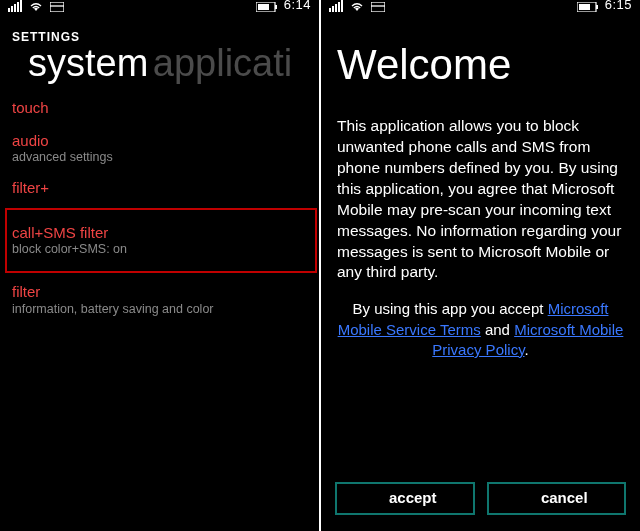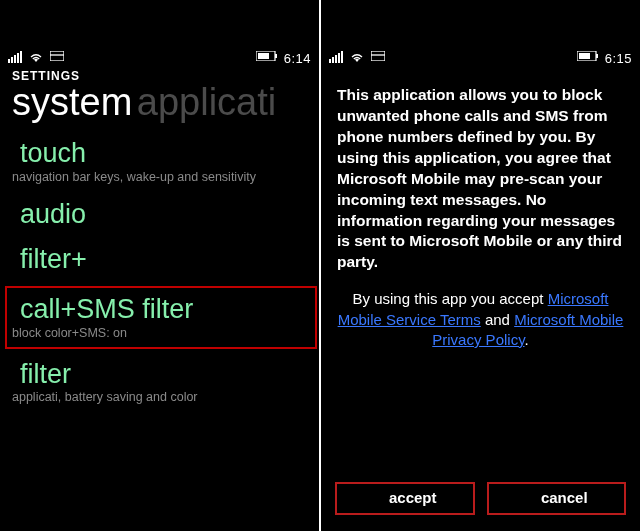--- a/index.html
+++ b/index.html
@@ -20,88 +20,86 @@
     position: relative;
     overflow: hidden;
   }
   .divider-v {
     width: 2px; height: 531px; background: #fff;
   }
   
   .status {
     height: 24px;
     display: flex;
-    align-items: flex-start;
+    align-items: flex-end;
     padding: 12px 8px;
     font-size: 12px;
     color: #fff;
-    margin-top: 39px;
   }
   .status .spacer { flex: 1; }
   .status .ic { margin-right: 6px; display: inline-flex; align-items: center; }
   .status .time { font-size: 13px; font-weight: 400; letter-spacing: 0.5px; }
   
   .crumb {
     font-size: 12px;
     letter-spacing: 1px;
     padding: 6px 12px 0 12px;
     font-weight: 700;
   }
   .pivot {
-    padding: 0 12px;
+    padding: 0 28px;
     white-space: nowrap;
     line-height: 1;
   }
   .pivot span {
     font-size: 38px;
     font-weight: 300;
   }
   .pivot .active { color: #fff; }
   .pivot .inactive { color: #4b4b4b; }
   .list {
     padding: 18px 12px 0 12px;
   }
   .item {
     margin-bottom: 16px;
     position: relative;
   }
   .item .title {
-    font-size: 27px;
-    font-weight: 300;
-    color: #86efac;
+    font-size: 15px;
+    font-weight: 300;
+    color: #ef4444;
     line-height: 1.1;
-    margin-left: 8px;
   }
   .item .sub {
     font-size: 12.5px;
     color: #8a8a8a;
     margin-top: 1px;
     font-weight: 400;
   }
   .item.highlight {
     outline: 2px solid #c00000;
     outline-offset: 0;
-    padding: 7px 5px;
+    padding: 15px 5px;
     margin-left: -5px;
     margin-right: -8px;
     margin-top: -3px;
     margin-bottom: 13px;
   }
   
   .welcome-title {
     font-size: 42px;
     font-weight: 300;
     padding: 20px 16px 8px 16px;
     line-height: 1;
   }
   .body-text {
     padding: 22px 16px 0 16px;
     font-size: 15.5px;
     line-height: 1.35;
-    font-weight: 700;
+    font-weight: 400;
   }
   .terms {
     padding: 16px 16px 0 16px;
     font-size: 15px;
     line-height: 1.35;
     font-weight: 400;
     text-align: center;
   }
   .terms a, .terms .lnk {
     color: #3a78ff;
@@ -110,21 +108,21 @@
   }
   .btn-row {
     position: absolute;
     left: 0; right: 0; bottom: 16px;
     display: flex;
     gap: 12px;
     padding: 0 14px;
   }
   .wp-btn {
     flex: 1;
-    border: 2px solid #b91c1c;
+    border: 2px solid #0f766e;
     background: transparent;
     color: #fff;
     font-family: inherit;
     font-size: 15px;
     font-weight: 600;
     text-align: center;
     padding: 5px 0 7px 16px;
     cursor: pointer;
   }
   
@@ -173,35 +171,35 @@
     <div class="crumb">SETTINGS</div>
 
     <div class="pivot">
       <span class="active">system</span>
       <span class="inactive">applicati</span>
     </div>
 
     <div class="list">
       <div class="item">
         <div class="title">touch</div>
-        <div class="sub">navigation bar keys, wake-up and sensitivity</div>
       </div>
       <div class="item">
         <div class="title">audio</div>
+        <div class="sub">advanced settings</div>
       </div>
       <div class="item">
         <div class="title">filter+</div>
       </div>
       <div class="item highlight">
         <div class="title">call+SMS filter</div>
         <div class="sub">block color+SMS: on</div>
       </div>
       <div class="item">
         <div class="title">filter</div>
-        <div class="sub">applicati, battery saving and color</div>
+        <div class="sub">information, battery saving and color</div>
       </div>
     </div>
   </div>
 
   <div class="divider-v"></div>
 
   <div class="phone">
     <div class="status">
       <span class="ic">
         <svg width="14" height="12" viewBox="0 0 14 12">
@@ -229,20 +227,21 @@
       <span class="ic">
         <svg width="22" height="10" viewBox="0 0 22 10">
             <rect x="0" y="0" width="19" height="10" fill="none" stroke="#fff" stroke-width="1.2"></rect>
             <rect x="19" y="3" width="2" height="4" fill="#fff"></rect>
             <rect x="2" y="2" width="11" height="6" fill="#fff"></rect>
           </svg>
       </span>
       <span class="time">6:15</span>
     </div>
 
+    <div class="welcome-title">Welcome</div>
 
     <div class="body-text">This application allows you to block unwanted phone calls and SMS from phone numbers defined by you. By using this application, you agree that Microsoft Mobile may pre-scan your incoming text messages. No information regarding your messages is sent to Microsoft Mobile or any third party.</div>
 
     <div class="terms">
       <span>By using this app you accept </span><span class="lnk">Microsoft Mobile Service Terms</span><span> and </span><span class="lnk">Microsoft Mobile Privacy Policy</span><span>.</span>
     </div>
 
     <div class="btn-row">
       <button class="wp-btn">accept</button>
       <button class="wp-btn">cancel</button>

